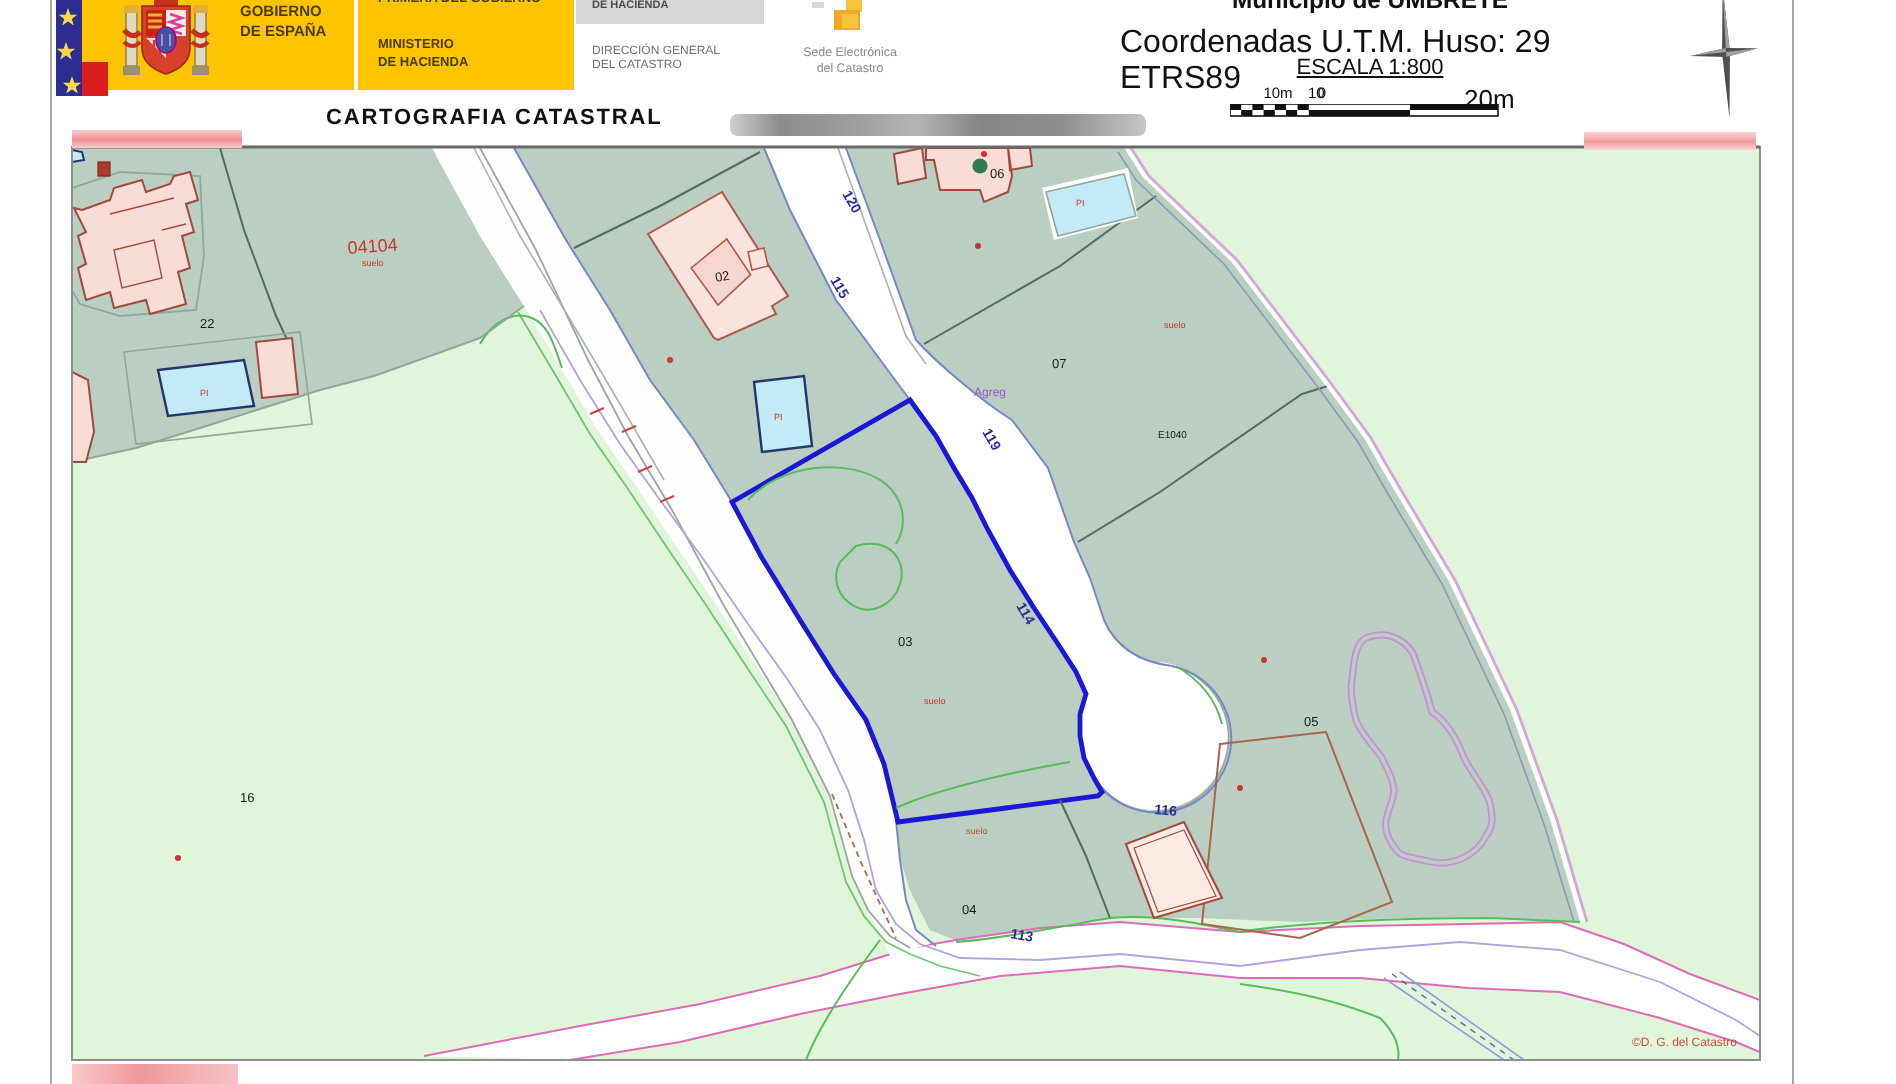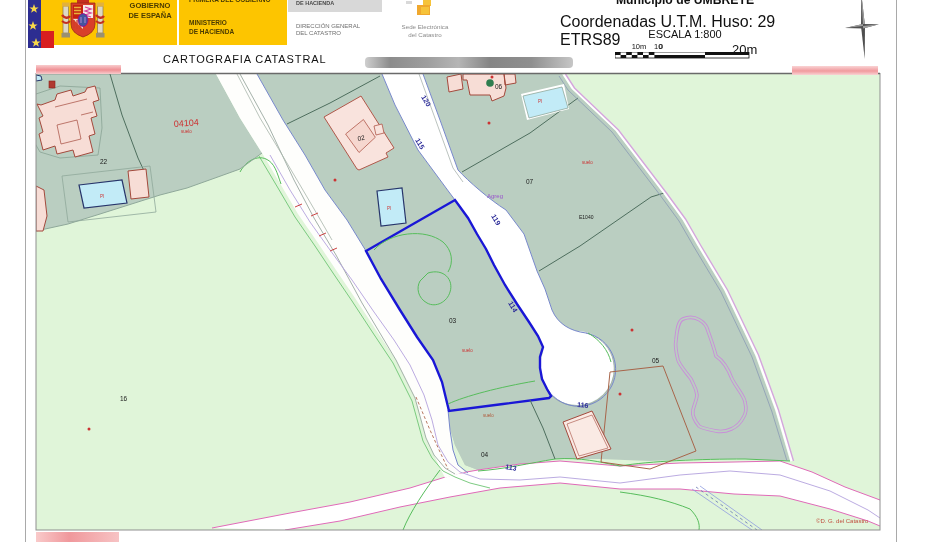--- a/index.html
+++ b/index.html
@@ -53,21 +53,21 @@
     <rect x="36.5" y="6" width="5.5" height="27"></rect>
   </g>
   <rect x="0.5" y="33" width="8.5" height="4.5" fill="#9a9070"></rect>
   <rect x="35" y="33" width="8.5" height="4.5" fill="#9a9070"></rect>
   <rect x="1" y="2.5" width="7.5" height="4" fill="#e2b13c"></rect>
   <rect x="35.5" y="2.5" width="7.5" height="4" fill="#e2b13c"></rect>
   <path d="M1 15 q4.5 5 8 1 M35 15 q4.5 5 8 1" stroke="#c43020" stroke-width="2.6" fill="none"></path>
   <path d="M1 21 q4.5 4 8 0 M35 21 q4.5 4 8 0" stroke="#c43020" stroke-width="2" fill="none"></path>
 </svg>
 
-<div class="abs" style="left:120px;top:1px;width:60px;color:#4a3b00;font-size:7.5px;font-weight:bold;line-height:9.5px;text-align:center;">GOBIERNO<br>DE ESPAÑA</div>
+<div class="abs" style="left:120px;top:1px;width:60px;color:#4a3b00;font-size:7.5px;font-weight:bold;line-height:9.5px;">GOBIERNO<br>DE ESPAÑA</div>
 
 <div class="abs" style="left:189px;top:-4px;width:98px;color:#4a3b00;font-size:6.5px;font-weight:bold;line-height:8px;">PRIMERA DEL GOBIERNO</div>
 
 <div class="abs" style="left:189px;top:19px;width:90px;color:#4a3b00;font-size:6.5px;font-weight:bold;line-height:8.5px;">MINISTERIO<br>DE HACIENDA</div>
 
 <div class="abs" style="left:288px;top:0;width:94px;height:11.5px;background:#d8d8d8;"></div>
 
 <div class="abs" style="left:296px;top:0px;width:80px;color:#4a4a4a;font-size:5.5px;font-weight:bold;">DE HACIENDA</div>
 
 <div class="abs" style="left:296px;top:23px;width:80px;color:#6e6e6e;font-size:6px;line-height:7px;">DIRECCIÓN GENERAL<br>DEL CATASTRO</div>
@@ -78,21 +78,21 @@
   <rect x="13" y="5" width="13" height="10" fill="#f0a82e"></rect>
   <rect x="17" y="7" width="8" height="7" fill="#f6c33a"></rect>
 </svg>
 
 <div class="abs" style="left:392px;top:23px;width:66px;color:#8a8a8a;font-size:6.2px;line-height:7.5px;text-align:center;">Sede Electrónica<br>del Catastro</div>
 
 <div class="abs" style="left:560px;top:-7px;width:250px;text-align:center;color:#111;font-size:12.2px;font-weight:bold;">Municipio de UMBRETE</div>
 
 <div class="abs" style="left:560px;top:13px;width:250px;text-align:left;color:#111;font-size:16px;">Coordenadas U.T.M. Huso: 29 ETRS89</div>
 
-<div class="abs" style="left:560px;top:28px;width:250px;text-align:center;color:#111;font-size:11px;">ESCALA 1:800</div>
+<div class="abs" style="left:560px;top:28px;width:250px;text-align:center;color:#111;font-size:11px;text-decoration:underline;">ESCALA 1:800</div>
 
 <div class="abs" style="left:604px;top:42px;width:24px;text-align:center;color:#111;font-size:7.5px;margin-left:23px;">10m</div>
 <div class="abs" style="left:649px;top:42px;width:24px;text-align:center;color:#111;font-size:7.5px;">0</div>
 <div class="abs" style="left:654px;top:42px;width:24px;text-align:left;color:#111;font-size:7.5px;">10</div>
 <div class="abs" style="left:732px;top:42px;width:24px;text-align:center;color:#111;font-size:13px;">20m</div>
 
 <svg class="abs" style="left:615px;top:52px;" width="136" height="7" viewBox="0 0 136 7">
   <rect x="0" y="0" width="134" height="6" fill="#ffffff" stroke="#111" stroke-width="0.8"></rect>
   <g fill="#111">
     <rect x="0" y="0" width="5.6" height="3"></rect>
@@ -111,21 +111,21 @@
 <svg class="abs" style="left:843px;top:0;" width="40" height="62" viewBox="0 0 40 62">
   <g transform="rotate(-3 20 26)">
   <polygon points="20,-6 22,26 20,59 18,26" fill="#4f4f4f"></polygon>
   <polygon points="20,-6 22,26 20,26" fill="#a0a0a0"></polygon>
   <polygon points="2,27 20,24 36,25 20,28.5" fill="#4f4f4f"></polygon>
   <polygon points="2,27 20,24 20,26" fill="#a0a0a0"></polygon>
   <polygon points="36,25 20,28.5 20,26" fill="#a0a0a0"></polygon>
   </g>
 </svg>
 
-<div class="abs" style="left:163px;top:53px;color:#111;font-size:11px;font-weight:normal;letter-spacing:0.9px;">CARTOGRAFIA CATASTRAL</div>
+<div class="abs" style="left:163px;top:53px;color:#111;font-size:11px;font-weight:bold;letter-spacing:0.9px;">CARTOGRAFIA CATASTRAL</div>
 
 <div class="abs" style="left:365px;top:57px;width:208px;height:11px;border-radius:4px;background:linear-gradient(90deg,#cfcfcf,#8c8c8c 12%,#9e9e9e 30%,#b5b5b5 45%,#858585 60%,#8f8f8f 80%,#c6c6c6);"></div>
 
 <svg class="abs" style="left:0;top:0;" width="948" height="542" viewBox="0 0 948 542">
   <defs>
     <clipPath id="mapclip">
         <rect x="36" y="73.5" width="844" height="456.5"></rect>
       </clipPath>
   </defs>
   <g clip-path="url(#mapclip)" font-family="Liberation Sans, sans-serif">

